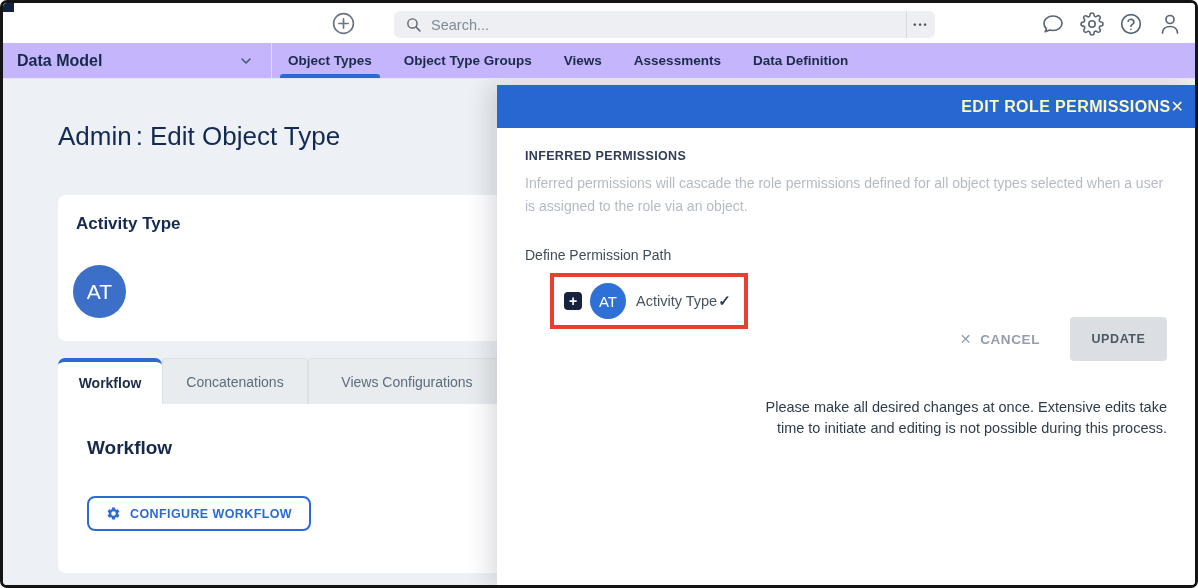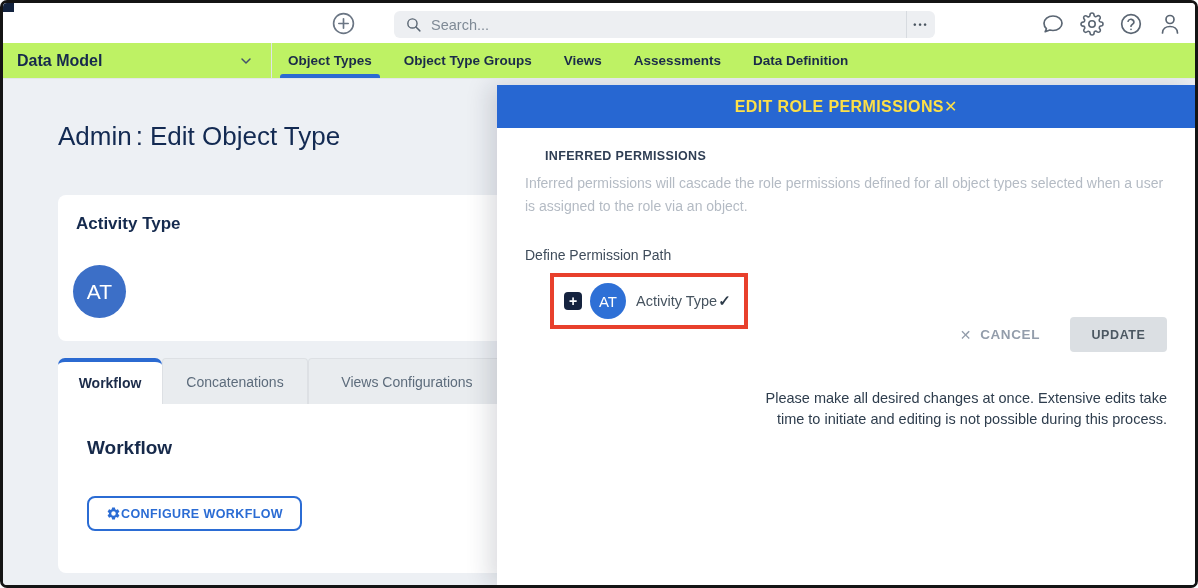--- a/index.html
+++ b/index.html
@@ -19,21 +19,21 @@
     position:absolute; left:369px; top:8px; width:541px; height:27px;
     background:#edeff2; border-radius:6px; display:flex; align-items:center; overflow:hidden;margin-left:22px;
   }
   .searchbar .mag{ margin-left:11px; color:#5a6673; }
   .search-ph{ margin-left:9px; font-size:14.5px; color:#7f8a96; flex:1; }
   .search-divider{ width:1px; height:27px; background:#d7dbe0; }
   .search-dots{ width:28px; text-align:center; font-size:9px; letter-spacing:2px; color:#4a5560; font-weight:bold; }
   .top-icons{ position:absolute; right:13px; top:8px; display:flex; gap:14px; color:#5b6673; }
   .top-icons .icon{ width:25px; height:25px; cursor:pointer; }
   
-  .navbar{ display:flex; height:36px; background:#bef264; border-bottom:1px solid #e3e6ea; }
+  .navbar{ display:flex; height:36px; background:#c4b5fd; border-bottom:1px solid #e3e6ea; }
   .context{
     width:269px; flex:none; display:flex; align-items:center; justify-content:space-between;
     padding:0 17px 0 14px; border-right:1px solid #e0e4e9; cursor:pointer;
   }
   .context-label{ font-size:16px; font-weight:bold; color:#16294c; }
   .context .chev{ color:#44526b; }
   .nav-tabs{ display:flex; }
   .nav-tab{
     position:relative; display:flex; align-items:center; padding:0 16px;
     font-size:13.5px; font-weight:bold; color:#1b2b49; cursor:pointer; white-space:nowrap;
@@ -62,37 +62,37 @@
   }
   .ctab.inactive{
     background:#e9ecef; color:#5d6c7c; border:1px solid #dde0e4; border-bottom:none; border-radius:4px 4px 0 0;
   }
   .ctab.w-mid{ width:146px; }
   .ctab.w-wide{ width:198px; }
   .workflow-panel{ position:absolute; left:55px; top:325px; width:690px; height:169px; background:#fff; border-radius:0 0 8px 8px; }
   .panel-heading{ margin:33px 0 0 29px; font-size:19px; font-weight:bold; color:#16294a; }
   .configure-btn{
     position:absolute; left:29px; top:92px; height:35px; padding:0 17px;
-    display:flex; align-items:center; background:#fff;
+    display:flex; align-items:center; gap:9px; background:#fff;
     border:2px solid #2b6cd4; border-radius:8px; color:#2b6cd4;
     font-family:"Liberation Sans", sans-serif; font-size:12.5px; font-weight:bold; letter-spacing:.4px; cursor:pointer;
   }
   
   .modal{
     position:absolute; top:6px; right:0; width:698px; bottom:0; background:#fff;
     box-shadow:-8px 0 22px rgba(20,30,50,.15);
   }
   .modal-header{
-    height:43px; background:#2767d2; color:#fde047; display:flex; align-items:center; justify-content:center;
-    padding:0 28px 0 28px;
+    height:43px; background:#2767d2; color:#fef9c3; display:flex; align-items:center; justify-content:flex-end;
+    padding:0 11px 0 28px;
   }
   .modal-title{ font-size:16px; font-weight:bold; letter-spacing:.4px; }
   .modal-close{ font-size:16px; cursor:pointer; line-height:1; }
   .modal-body{ padding:21px 28px 0 28px; }
-  .section-heading{ font-size:12.5px; font-weight:bold; letter-spacing:.35px; color:#2f3e54;margin-left:20px; }
+  .section-heading{ font-size:12.5px; font-weight:bold; letter-spacing:.35px; color:#2f3e54; }
   .description{ margin-top:9px; max-width:652px; font-size:14px; line-height:23px; color:#b4bbc4; }
   .path-label{ margin-top:29px; font-size:14px; color:#3f4c5b; }
   .perm-row{ margin:10px 0 0 25px; }
   .perm-node{
     display:inline-flex; align-items:center; border:4px solid #e8402c; background:#fff; padding:6px 13px 6px 10px;
   }
   .expand-btn{
     width:18px; height:18px; flex:none; background:#15233f; border-radius:4px; color:#fff;
     font-size:14px; font-weight:bold; display:flex; align-items:center; justify-content:center; cursor:pointer;
   }
@@ -103,21 +103,21 @@
   .node-label{ margin-left:10px; font-size:14.5px; color:#46535f; white-space:nowrap; }
   .node-check{ font-size:15px; font-weight:bold; color:#2c3a48; margin-left:1px; }
   .actions{ display:flex; justify-content:flex-end; align-items:center; margin-top:-12px; }
   .cancel-btn{
     display:flex; align-items:center; gap:8px; margin-right:30px; color:#939dab;
     font-size:13.5px; font-weight:bold; letter-spacing:.6px; cursor:pointer; background:none; border:none;
     font-family:"Liberation Sans", sans-serif;
   }
   .cancel-x{ font-size:14px; font-weight:normal; }
   .update-btn{
-    width:97px; height:35px; background:#dbdfe3; border:none; border-radius:4px; color:#4c5862;
+    width:97px; height:44px; background:#dbdfe3; border:none; border-radius:4px; color:#4c5862;
     font-family:"Liberation Sans", sans-serif; font-size:12.5px; font-weight:bold; letter-spacing:.6px; cursor:pointer;
   }
   .note{
     margin:36px 0 4px auto; width:410px; text-align:right;
     font-size:14.5px; line-height:21px; color:#2e3d4d;
   }
   svg{ display:block; }
 </style>
 </head>
 <body>

